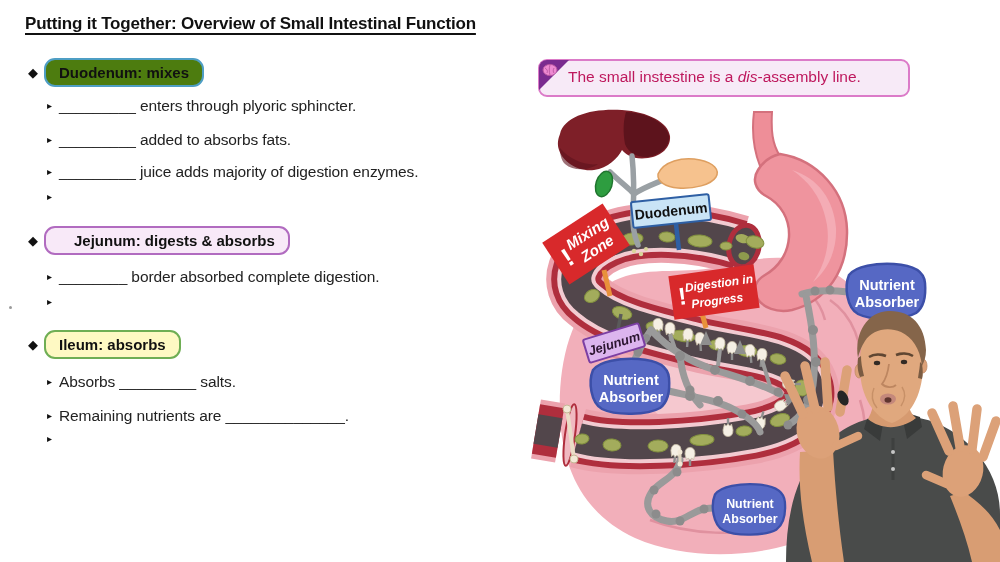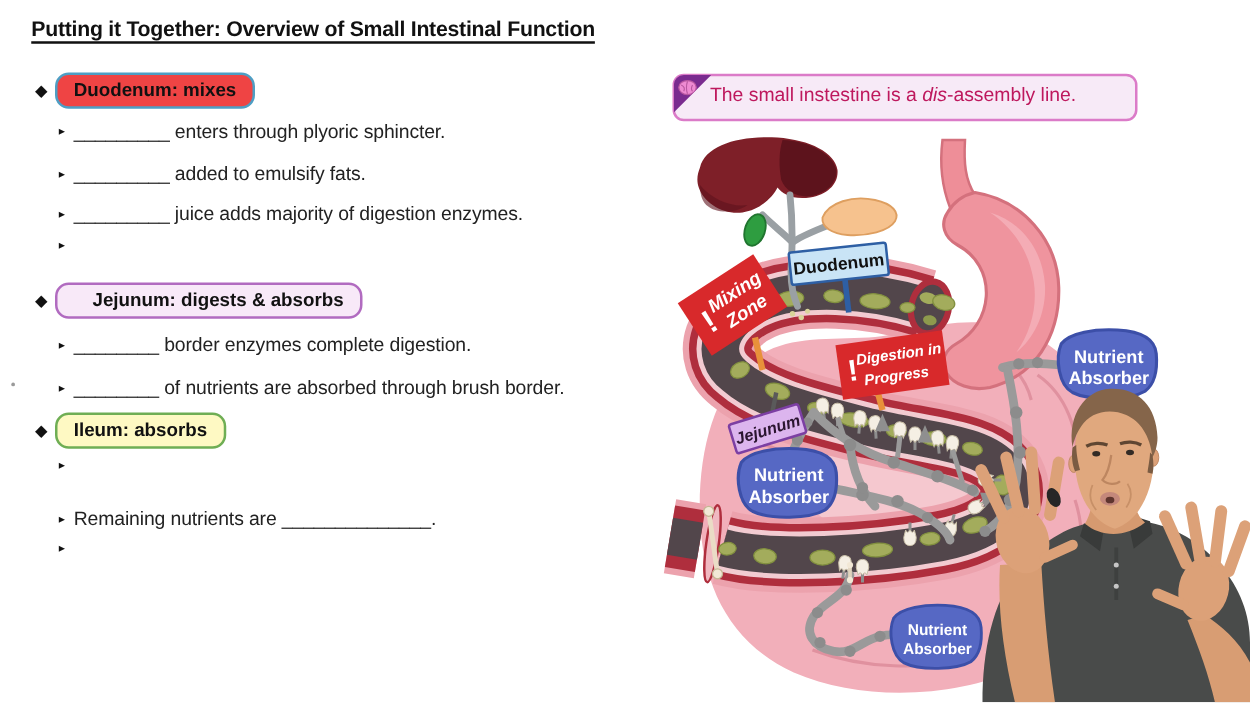--- a/index.html
+++ b/index.html
@@ -4,21 +4,21 @@
 <style>
   html,body{margin:0;padding:0;background:#fff;}
   .slide{position:relative;width:1000px;height:562px;background:#ffffff;overflow:hidden;
          font-family:"Liberation Sans","DejaVu Sans",sans-serif;color:#1b1b1b;}
   .title{position:absolute;left:25px;top:14px;font-size:17px;font-weight:bold;letter-spacing:-0.2px;
          color:#111;text-decoration:underline;text-underline-offset:4px;text-decoration-thickness:1.5px;}
   .row{position:absolute;left:0;display:flex;align-items:center;white-space:nowrap;}
   .diamond{position:absolute;left:28px;font-size:13px;color:#111;}
   .pill{margin-left:44px;display:inline-block;font-weight:bold;font-size:15px;color:#111;
         padding:4px 13px;border-radius:11px;border:2px solid;}
-  .pill.cyan{background:#ef4444;border-color:#4e9ec4;}
+  .pill.cyan{background:#4d7c0f;border-color:#4e9ec4;}
   .pill.pink{background:#f8e9f8;border-color:#b16bc0;padding-left:28px;}
   .pill.green{background:#fef9c3;border-color:#6fae54;}
   .item{font-size:15.5px;color:#222;}
   .tri{position:absolute;left:47px;font-size:10px;color:#111;top:50%;transform:translateY(-52%);}
   .itext{margin-left:59px;letter-spacing:-0.1px;text-align:center;}
   .callout{position:absolute;left:538px;top:59px;width:372px;height:38px;box-sizing:border-box;
            background:#f7eaf7;border:2px solid #db7bc8;border-radius:9px;}
   .callout-corner{position:absolute;left:-1px;top:-1px;width:30px;height:30px;background:#7a2b8f;
            clip-path:polygon(0 0,100% 0,0 100%);border-top-left-radius:8px;}
   .callout-text{position:absolute;left:28px;top:7px;font-size:15.5px;color:#be185d;}
@@ -35,49 +35,49 @@
   <div class="row" style="top:58px">
     <span class="diamond">◆</span>
     <span class="pill cyan">Duodenum: mixes</span>
   </div>
   <div class="row item" style="top:97px">
     <span class="tri">▸</span>
     <span class="itext">_________ enters through plyoric sphincter.</span>
     </div>
   <div class="row item" style="top:131px">
     <span class="tri">▸</span>
-    <span class="itext">_________ added to emulsify fats.</span>
+    <span class="itext">_________ added to absorbs fats.</span>
     </div>
   <div class="row item" style="top:163px">
     <span class="tri">▸</span>
     <span class="itext">_________ juice adds majority of digestion enzymes.</span>
     </div>
   <div class="row item" style="top:197px">
     <span class="tri">▸</span>
     </div>
 
   <div class="row" style="top:226px">
     <span class="diamond">◆</span>
     <span class="pill pink">Jejunum: digests &amp; absorbs</span>
   </div>
   <div class="row item" style="top:268px">
     <span class="tri">▸</span>
-    <span class="itext">________ border enzymes complete digestion.</span>
+    <span class="itext">________ border absorbed complete digestion.</span>
     </div>
   <div class="row item" style="top:302px">
     <span class="tri">▸</span>
-    <span class="itext">________ of nutrients are absorbed through brush border.</span>
     </div>
 
   <div class="row" style="top:330px">
     <span class="diamond">◆</span>
     <span class="pill green">Ileum: absorbs</span>
   </div>
   <div class="row item" style="top:373px">
     <span class="tri">▸</span>
+    <span class="itext">Absorbs _________ salts.</span>
     </div>
   <div class="row item" style="top:407px">
     <span class="tri">▸</span>
     <span class="itext">Remaining nutrients are ______________.</span>
     </div>
   <div class="row item" style="top:439px">
     <span class="tri">▸</span>
     </div>
 
   <div class="stray-dot"></div>

